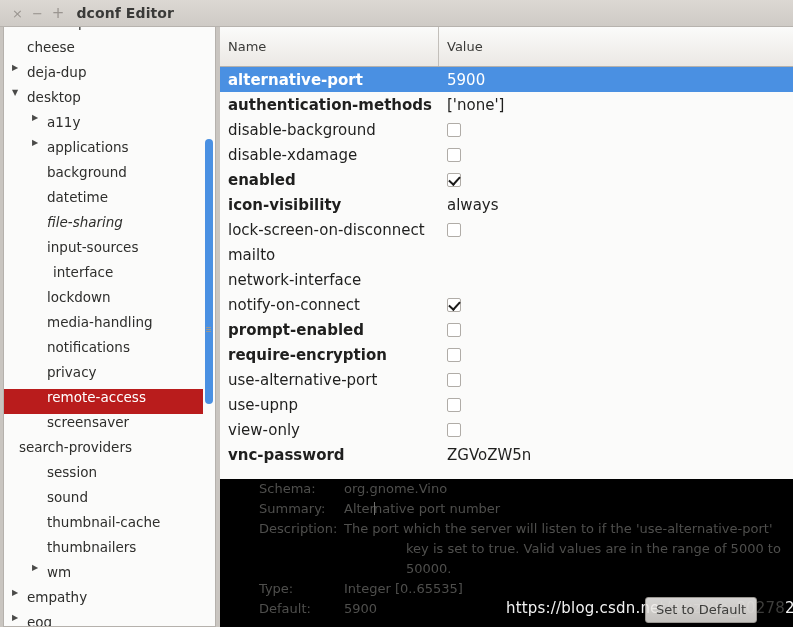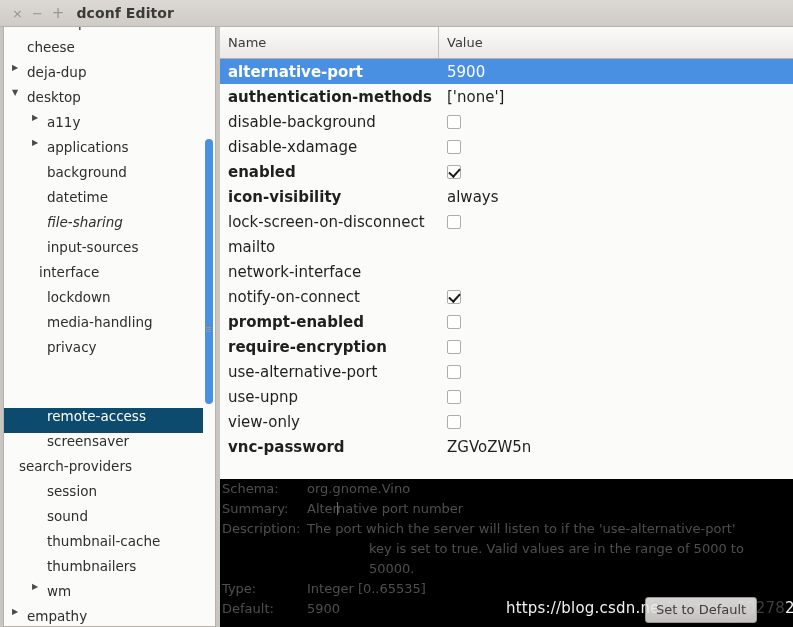--- a/index.html
+++ b/index.html
@@ -64,21 +64,21 @@
     width: 100%;
   }
   .tnode {
     height: 25px;
     display: flex; 
     font-size: 13.5px;
     color: #2e2e2c;
     white-space: nowrap;
     cursor: default;
   }
-  .tnode.sel { background: #0c4a6e; color: #ffffff; margin-top: 44px; }
+  .tnode.sel { background: #b91c1c; color: #ffffff; }
   .tri {
     width: 12px;
     font-size: 8px;
     color: #4a4a48;
     line-height: 1;
     flex: 0 0 12px;
     text-align: left;
   }
   .tnode.sel .tri { color: #ffffff; }
   .tlabel { padding-left: 3px; }
@@ -103,21 +103,21 @@
 
   
   .tablepane {
     position: absolute; left: 220px; top: 0px;
     width: 573px; height: 452px;
     background: #fbfbfa;
     overflow: hidden;
   }
   .thead {
     display: flex;
-    height: 32px;
+    height: 40px;
     background: linear-gradient(to bottom, #fbfbfa 0%, #ebe8e4 100%);
     border-bottom: 1px solid #b5b1ac;
   }
   .th {
     font-size: 13px;
     color: #3a3a38;
     display: flex; align-items: center;
     padding-left: 8px;
     cursor: default;
   }
@@ -155,20 +155,21 @@
     border-width: 0 2px 2px 0;
     transform: rotate(42deg);
   }
 
   
   .detail {
     position: absolute; left: 220px; top: 452px;
     width: 573px; height: 148px;
     background: #000000;
     overflow: hidden;
+    padding-left: 37px;
   }
   .drow {
     display: flex;
     font-size: 13px;
     color: #4f4f4d;
     line-height: 20px;
     padding-left: 2px;
   }
   .dlabel { width: 85px; flex: 0 0 85px; }
   .dvalue { flex: 1; }
@@ -257,31 +258,35 @@
             <span class="tlabel">datetime</span>
           </div>
           <div class="tnode" style="padding-left: 28px; font-style: italic;">
             <span class="tri"></span>
             <span class="tlabel">file-sharing</span>
           </div>
           <div class="tnode" style="padding-left: 28px;">
             <span class="tri"></span>
             <span class="tlabel">input-sources</span>
           </div>
-          <div class="tnode" style="padding-left: 20px;">
+          <div class="tnode" style="padding-left: 34px;">
             <span class="tri"></span>
             <span class="tlabel">interface</span>
           </div>
           <div class="tnode" style="padding-left: 28px;">
             <span class="tri"></span>
             <span class="tlabel">lockdown</span>
           </div>
           <div class="tnode" style="padding-left: 28px;">
             <span class="tri"></span>
             <span class="tlabel">media-handling</span>
+          </div>
+          <div class="tnode" style="padding-left: 28px;">
+            <span class="tri"></span>
+            <span class="tlabel">notifications</span>
           </div>
           <div class="tnode" style="padding-left: 28px;">
             <span class="tri"></span>
             <span class="tlabel">privacy</span>
           </div>
           <div class="tnode sel" style="padding-left: 28px;">
             <span class="tri"></span>
             <span class="tlabel">remote-access</span>
           </div>
           <div class="tnode" style="padding-left: 28px;">

